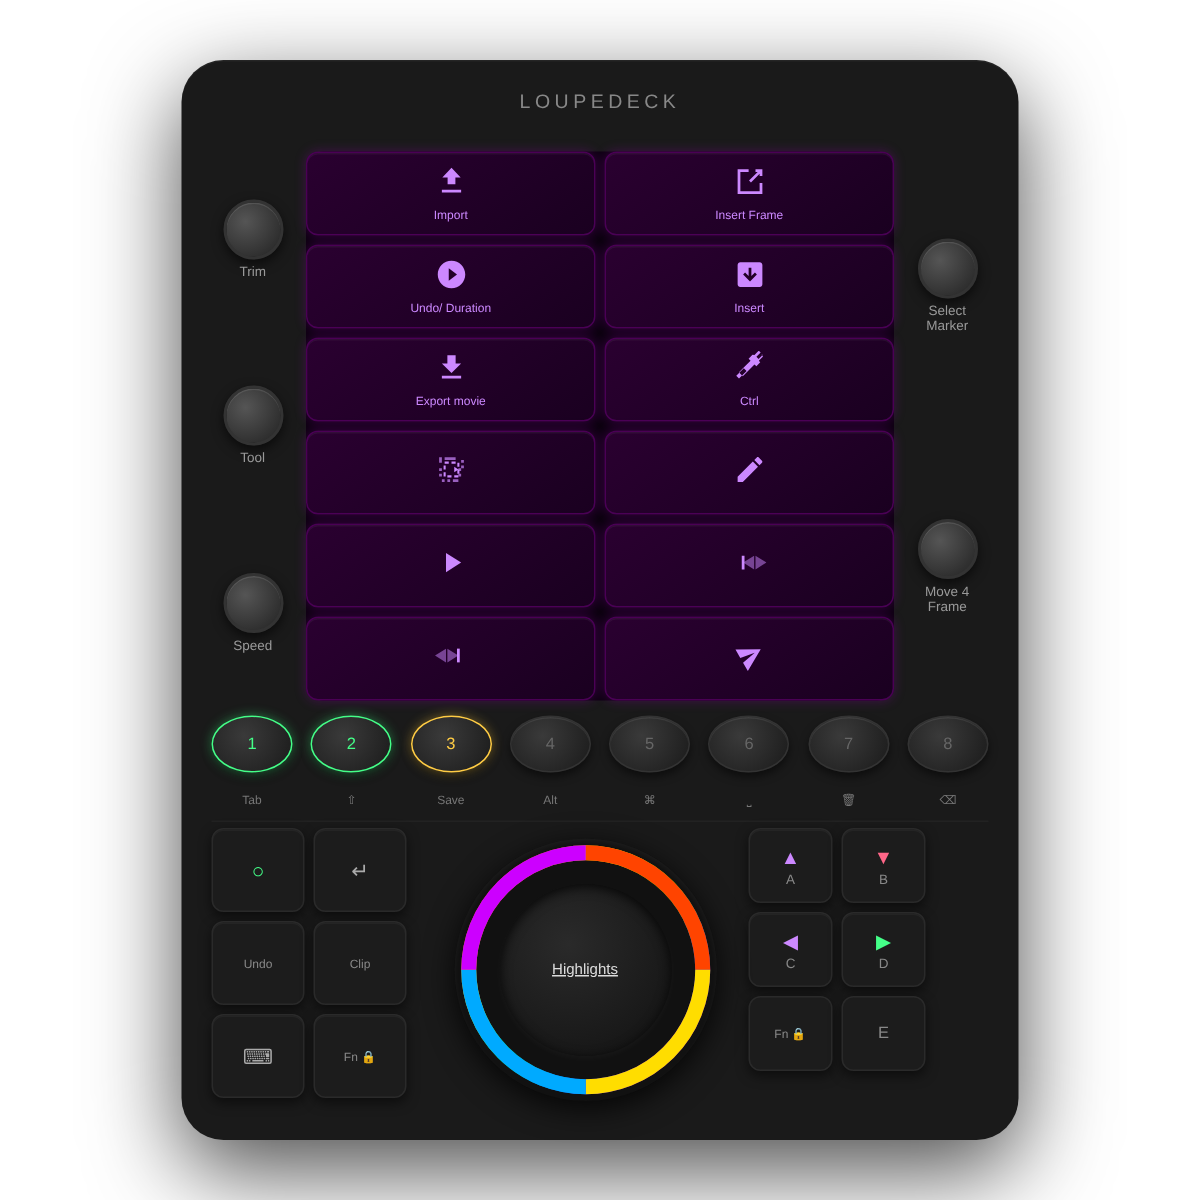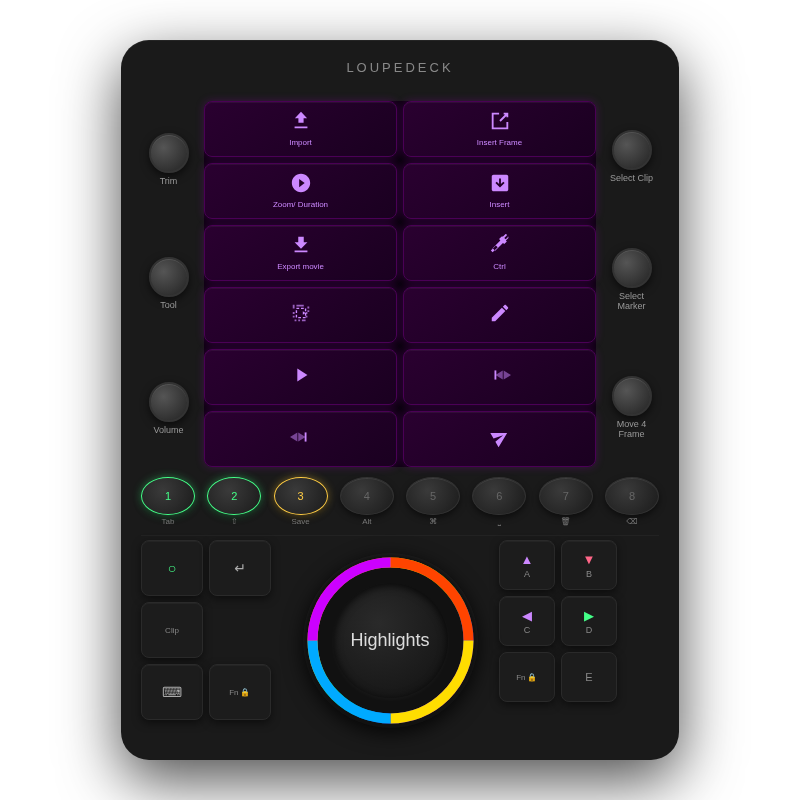--- a/index.html
+++ b/index.html
@@ -174,20 +174,21 @@
     .num-btn.highlighted-yellow {
       color: #ffcc44;
       border-color: #ffcc44;
       box-shadow: 0 0 8px rgba(255,204,68,0.4), 0 3px 6px rgba(0,0,0,0.5);
     }
 
     .num-sub-label {
       color: #777;
       font-size: 8px;
       text-align: center;
+      margin-top: 12px;
     }
 
     
     .lower-section {
       display: flex;
       width: 100%;
       gap: 8px;
       flex: 1;
     }
 
@@ -278,22 +279,23 @@
       background: radial-gradient(circle at 40% 35%, #2a2a2a, #111);
       z-index: 2;
       display: flex;
       align-items: center;
       justify-content: center;
       box-shadow: inset 0 2px 8px rgba(0,0,0,0.8), 0 2px 4px rgba(255,255,255,0.03);
     }
 
     .wheel-label {
       color: #ddd;
-      font-size: 18px;
+      font-size: 10px;
       text-align: left;
+      text-decoration: underline;
     }
 
     
     .right-pad-area {
       display: flex;
       flex-direction: column;
       gap: 6px;
       width: 160px;
     }
 
@@ -400,21 +402,21 @@
       <div class="knob-row">
         <div class="knob"></div>
         <div class="knob-label">Trim</div>
       </div>
       <div class="knob-row">
         <div class="knob"></div>
         <div class="knob-label">Tool</div>
       </div>
       <div class="knob-row">
         <div class="knob"></div>
-        <div class="knob-label">Volume</div>
+        <div class="knob-label">Speed</div>
       </div>
     </div>
 
     <div class="lcd-panel">
 
       <div class="lcd-btn">
         <div class="lcd-btn-icon">
           <svg viewBox="0 0 24 24">
               <path d="M5 20h14v-2H5v2zm7-18L5.33 9h3.84v5h5.66V9h3.84L12 2z"></path>
             </svg>
@@ -428,21 +430,21 @@
             </svg>
         </div>
         <div class="lcd-btn-label">Insert Frame</div>
       </div>
       <div class="lcd-btn">
         <div class="lcd-btn-icon">
           <svg viewBox="0 0 24 24">
               <path d="M12 2C6.48 2 2 6.48 2 12s4.48 10 10 10 10-4.48 10-10S17.52 2 12 2zm-2 14.5v-9l6 4.5-6 4.5z"></path>
             </svg>
         </div>
-        <div class="lcd-btn-label">Zoom/ Duration</div>
+        <div class="lcd-btn-label">Undo/ Duration</div>
       </div>
       <div class="lcd-btn">
         <div class="lcd-btn-icon">
           <svg viewBox="0 0 24 24">
               <path d="M19 3H5c-1.1 0-2 .9-2 2v14c0 1.1.9 2 2 2h14c1.1 0 2-.9 2-2V5c0-1.1-.9-2-2-2zm-7 14l-5-5 1.41-1.41L11 13.17V7h2v6.17l2.59-2.58L17 12l-5 5z"></path>
             </svg>
         </div>
         <div class="lcd-btn-label">Insert</div>
       </div>
 
@@ -505,24 +507,20 @@
       <div class="lcd-btn">
         <div class="lcd-btn-icon">
           <svg viewBox="0 0 24 24">
               <path d="M5 3l16 9-16 9v-7l11-2L5 10V3z" transform="rotate(-30 12 12)"></path>
             </svg>
         </div>
       </div>
     </div>
 
     <div class="right-knob-column">
-      <div class="right-knob-row">
-        <div class="knob"></div>
-        <div class="knob-label">Select Clip</div>
-      </div>
       <div class="right-knob-row">
         <div class="knob"></div>
         <div class="knob-label">Select Marker</div>
       </div>
       <div class="right-knob-row">
         <div class="knob"></div>
         <div class="knob-label">Move 4 Frame</div>
       </div>
     </div>
   </div>
@@ -585,20 +583,23 @@
     <div class="left-pad-area">
       <div class="pad-row">
         <div class="pad-btn green-icon">
           <div class="pad-btn-icon">○</div>
         </div>
         <div class="pad-btn">
           <div class="pad-btn-icon">↵</div>
         </div>
       </div>
       <div class="pad-row">
+        <div class="pad-btn">
+          <div class="pad-btn-label">Undo</div>
+        </div>
         <div class="pad-btn">
           <div class="pad-btn-label">Clip</div>
         </div>
       </div>
       <div class="pad-row">
         <div class="pad-btn">
           <div class="pad-btn-icon">⌨</div>
         </div>
         <div class="pad-btn">
           <div class="pad-btn-label">Fn 🔒</div>

